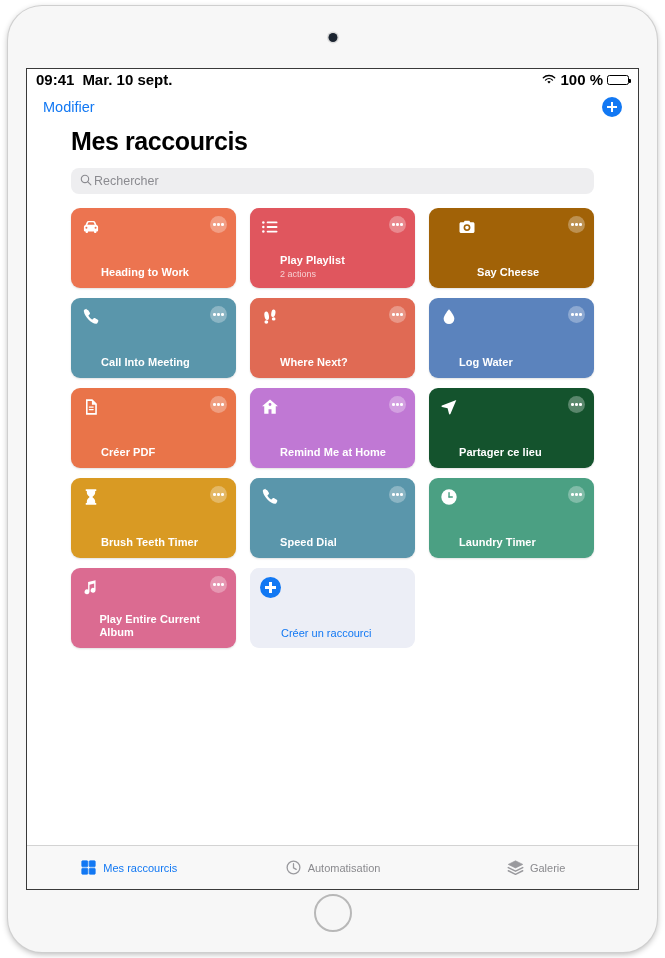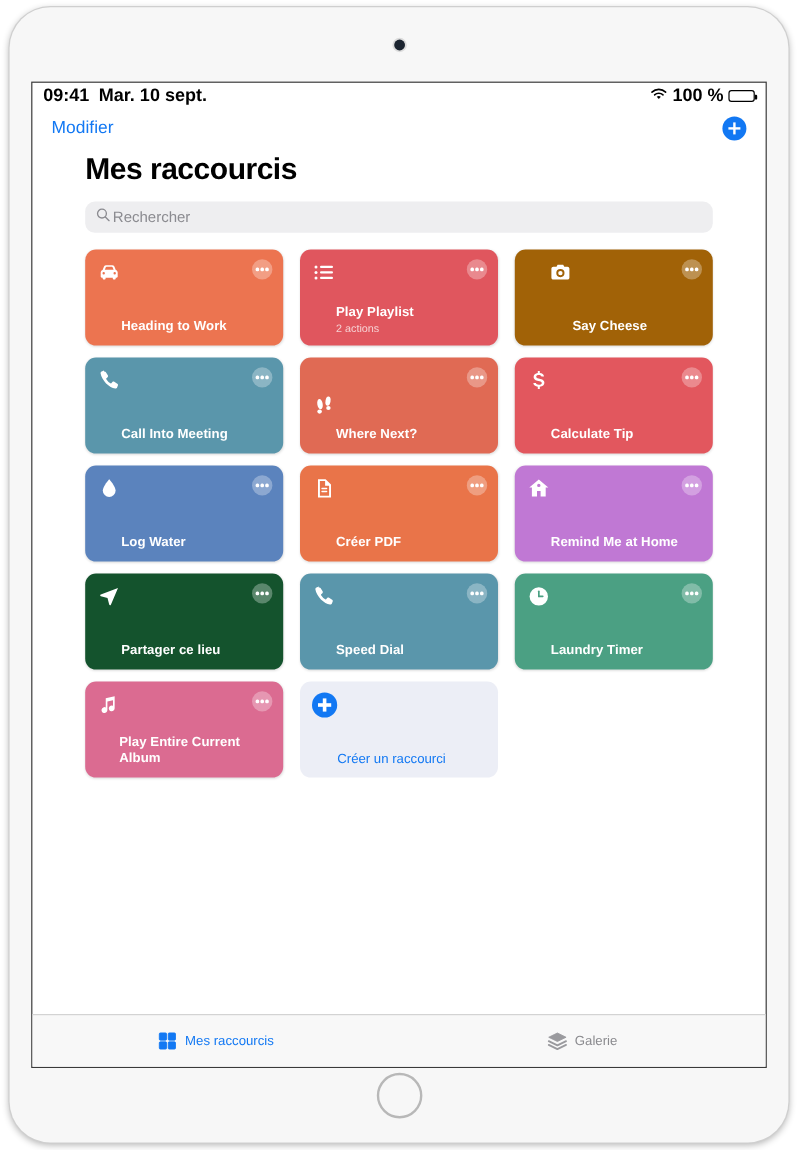--- a/index.html
+++ b/index.html
@@ -270,53 +270,38 @@
             </span>
             <span class="card-menu">
               <i></i>
               <i></i>
               <i></i>
             </span>
             <div class="card-text">
               <div class="card-title">Call Into Meeting</div>
             </div>
           </div>
-          <div class="card" style="background: rgb(224, 106, 84); align-items: center;">
+          <div class="card" style="background: rgb(224, 106, 84);">
             <span class="card-icon">
               <svg viewBox="0 0 24 24">
                 <ellipse cx="8" cy="10.5" rx="2.7" ry="5.2" transform="rotate(-9 8 10.5)"></ellipse>
                 <ellipse cx="7.6" cy="18" rx="2.3" ry="2.1"></ellipse>
                 <ellipse cx="16" cy="7.5" rx="2.5" ry="4.6" transform="rotate(9 16 7.5)"></ellipse>
                 <ellipse cx="16.4" cy="14.3" rx="2.2" ry="2"></ellipse>
               </svg>
             </span>
             <span class="card-menu">
               <i></i>
               <i></i>
               <i></i>
             </span>
             <div class="card-text">
               <div class="card-title">Where Next?</div>
             </div>
           </div>
-          <div class="card" style="background: rgb(226, 87, 94);">
-            <span class="card-icon">
-              <svg viewBox="0 0 24 24">
-                <path d="M11 2.6h2v2.1c2.4.2 4 1.5 4.2 3.4h-2.5c-.2-.9-1.2-1.5-2.7-1.5-1.6 0-2.6.7-2.6 1.7 0 .9.7 1.4 2.4 1.8l1.9.4c2.7.6 3.9 1.8 3.9 3.8 0 2.2-1.7 3.7-4.6 4v2.2h-2v-2.2c-2.6-.2-4.3-1.6-4.5-3.6h2.6c.2 1 1.3 1.7 3 1.7 1.8 0 2.9-.8 2.9-1.8 0-.9-.7-1.4-2.3-1.8l-2.2-.5c-2.5-.6-3.7-1.8-3.7-3.7 0-2.1 1.7-3.6 4.2-3.9V2.6z"></path>
-              </svg>
-            </span>
-            <span class="card-menu">
-              <i></i>
-              <i></i>
-              <i></i>
-            </span>
-            <div class="card-text">
-              <div class="card-title">Calculate Tip</div>
-            </div>
-          </div>
           <div class="card" style="background: rgb(91, 131, 189);">
             <span class="card-icon">
               <svg viewBox="0 0 24 24">
                 <path d="M12 2.8s6.4 7.2 6.4 11.3A6.4 6.4 0 0 1 5.6 14.1C5.6 10 12 2.8 12 2.8z"></path>
               </svg>
             </span>
             <span class="card-menu">
               <i></i>
               <i></i>
               <i></i>
@@ -363,20 +348,35 @@
                 <path d="M20.8 3.5 3.6 10.2c-.8.3-.8 1.5.1 1.7l6.6 1.7 1.7 6.6c.2.9 1.4.9 1.7.1L20.8 3.5z"></path>
               </svg>
             </span>
             <span class="card-menu">
               <i></i>
               <i></i>
               <i></i>
             </span>
             <div class="card-text">
               <div class="card-title">Partager ce lieu</div>
+            </div>
+          </div>
+          <div class="card" style="background: rgb(217, 154, 35);">
+            <span class="card-icon">
+              <svg viewBox="0 0 24 24">
+                <path d="M5.7 2.8h12.6v2H17v1.7c0 2-1.2 3.8-3 4.8v1.4c1.8 1 3 2.8 3 4.8v1.7h1.3v2H5.7v-2H7v-1.7c0-2 1.2-3.8 3-4.8v-1.4c-1.8-1-3-2.8-3-4.8V4.8H5.7v-2z"></path>
+              </svg>
+            </span>
+            <span class="card-menu">
+              <i></i>
+              <i></i>
+              <i></i>
+            </span>
+            <div class="card-text">
+              <div class="card-title">Brush Teeth Timer</div>
             </div>
           </div>
           <div class="card" style="background: rgb(90, 150, 171);">
             <span class="card-icon">
               <svg viewBox="0 0 24 24">
                 <path d="M6.8 3.3c.7-.3 1.5 0 1.9.6l1.9 3c.4.6.3 1.4-.2 1.9l-1.2 1.1c-.2.2-.3.6-.1.9a13 13 0 0 0 4.1 4.1c.3.2.7.1.9-.1l1.1-1.2c.5-.5 1.3-.6 1.9-.2l3 1.9c.6.4.9 1.2.6 1.9l-.8 1.8c-.3.8-1.1 1.2-1.9 1.1C12.3 19.6 4.4 11.7 3.4 5c-.1-.8.3-1.6 1.1-1.9l2.3-.9z"></path>
               </svg>
             </span>
             <span class="card-menu">
               <i></i>
@@ -434,20 +434,29 @@
               <rect x="13" y="2.5" width="8.5" height="8.5" rx="1.2"></rect>
               <rect x="2.5" y="13" width="8.5" height="8.5" rx="1.2"></rect>
               <rect x="13" y="13" width="8.5" height="8.5" rx="1.2"></rect>
             </svg>
           </span>
           <span class="tab-label">Mes raccourcis</span>
         </div>
         <div class="tab tab-inactive">
           <span class="tab-icon">
             <svg viewBox="0 0 24 24">
+              <circle cx="12" cy="12" r="9" fill="none" stroke-width="1.8"></circle>
+              <path d="M12 6.6v5.8l3.8 2.2" fill="none" stroke-width="1.8" stroke-linecap="round"></path>
+            </svg>
+          </span>
+          <span class="tab-label">Automatisation</span>
+        </div>
+        <div class="tab tab-inactive">
+          <span class="tab-icon">
+            <svg viewBox="0 0 24 24">
               <path d="M12 2.6 1.8 7.6 12 12.6l10.2-5L12 2.6z"></path>
               <path d="M1.8 12.2 12 17.2l10.2-5" fill="none" stroke-width="2.1" stroke-linecap="round" stroke-linejoin="round"></path>
               <path d="M1.8 16.6 12 21.6l10.2-5" fill="none" stroke-width="2.1" stroke-linecap="round" stroke-linejoin="round"></path>
             </svg>
           </span>
           <span class="tab-label">Galerie</span>
         </div>
       </div>
 
   </div>

